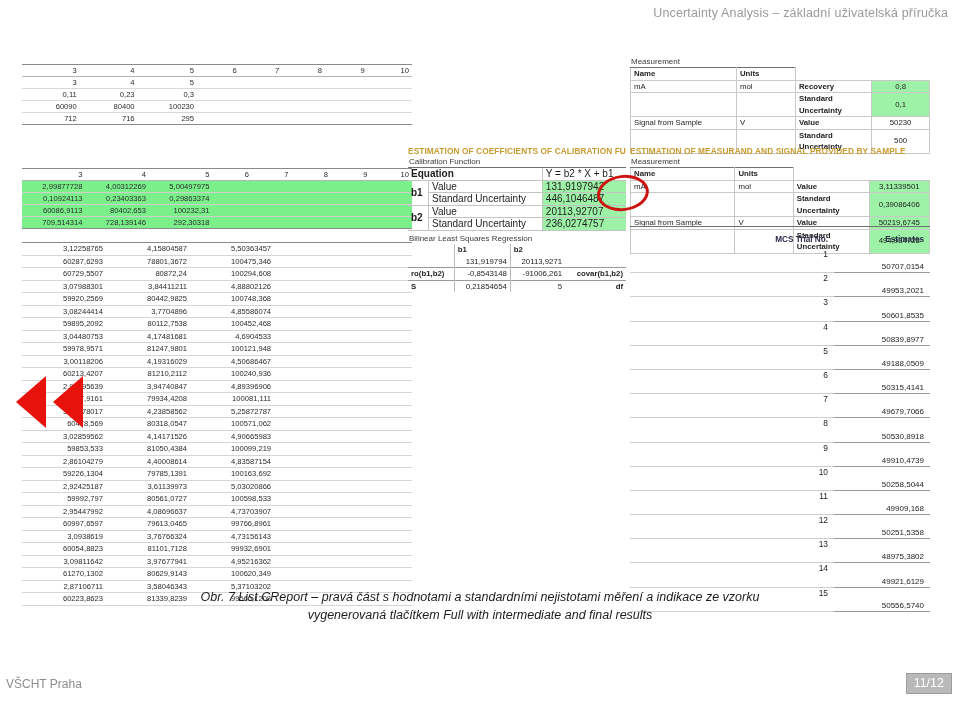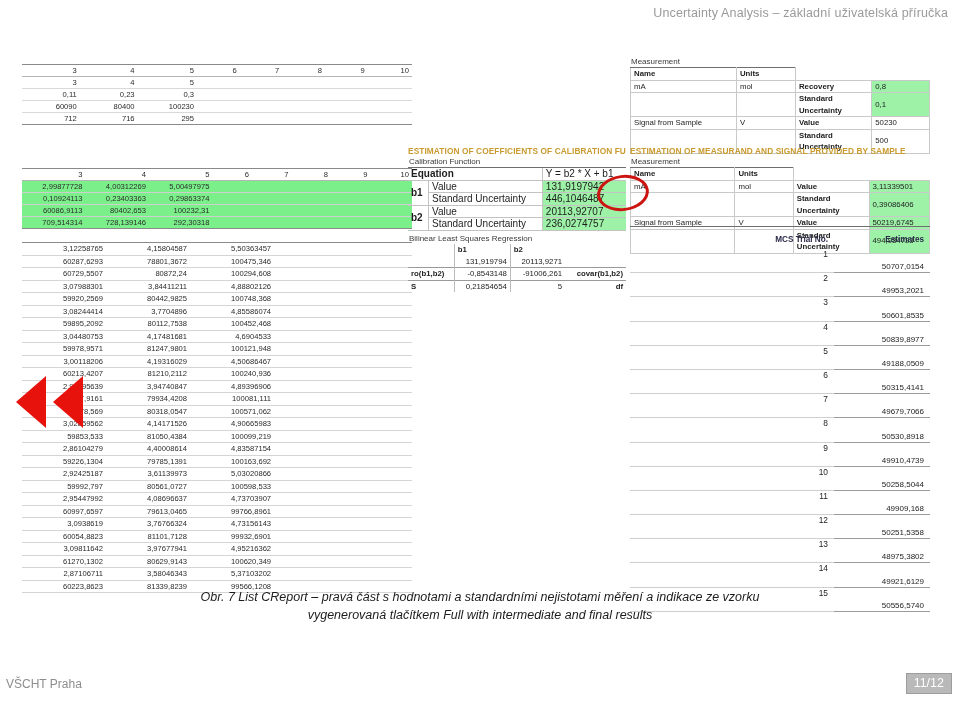--- a/index.html
+++ b/index.html
@@ -88,21 +88,21 @@
   #right-block{position:absolute;left:630px;top:110px;width:300px;}
   .meas-tbl{border-collapse:collapse;width:100%;font-size:7.8px;color:#1d1d1d;}
   .meas-tbl td{padding:0 3px;height:11.5px;line-height:11.5px;border:.6px solid #c9c9c9;}
   .meas-tbl .b{font-weight:bold;}
   .meas-tbl .green{background:#9ef2a8;}
   .meas-tbl .nb{border:none;}
   .meas-tbl .topline{border-top:1.2px solid #6f6f6f;}
   .n-col{width:112px;}
   .u-col{width:58px;}
   .k-col{width:74px;}
-  .v-col{width:56px;text-align:left;}
+  .v-col{width:56px;text-align:center;}
 
   
   #mcs-block{position:absolute;left:630px;top:190px;width:300px;}
   #mcs-table{border-collapse:collapse;width:100%;font-size:8px;color:#1d1d1d;}
   #mcs-table th{
     font-size:8.2px;font-weight:bold;color:#2b2b4a;text-align:right;
     padding:4px 6px 2px 0;border-top:1.4px solid #6f6f6f;height:16px;
   }
   #mcs-table td{padding:0 6px 0 0;height:22.2px;vertical-align:top;}
   #mcs-table td.no{text-align:right;border-bottom:.6px solid #cfcfcf;font-size:8.4px;}
@@ -356,20 +356,27 @@
             <td class="c1">2,93595639</td>
             <td class="c2">3,94740847</td>
             <td class="c3">4,89396906</td>
             <td class="cblank"></td>
             <td class="cblank"></td>
           </tr>
           <tr>
             <td class="c1">59817,9161</td>
             <td class="c2">79934,4208</td>
             <td class="c3">100081,111</td>
+            <td class="cblank"></td>
+            <td class="cblank"></td>
+          </tr>
+          <tr>
+            <td class="c1">3,03978017</td>
+            <td class="c2">4,23858562</td>
+            <td class="c3">5,25872787</td>
             <td class="cblank"></td>
             <td class="cblank"></td>
           </tr>
           <tr>
             <td class="c1">60478,569</td>
             <td class="c2">80318,0547</td>
             <td class="c3">100571,062</td>
             <td class="cblank"></td>
             <td class="cblank"></td>
           </tr>

